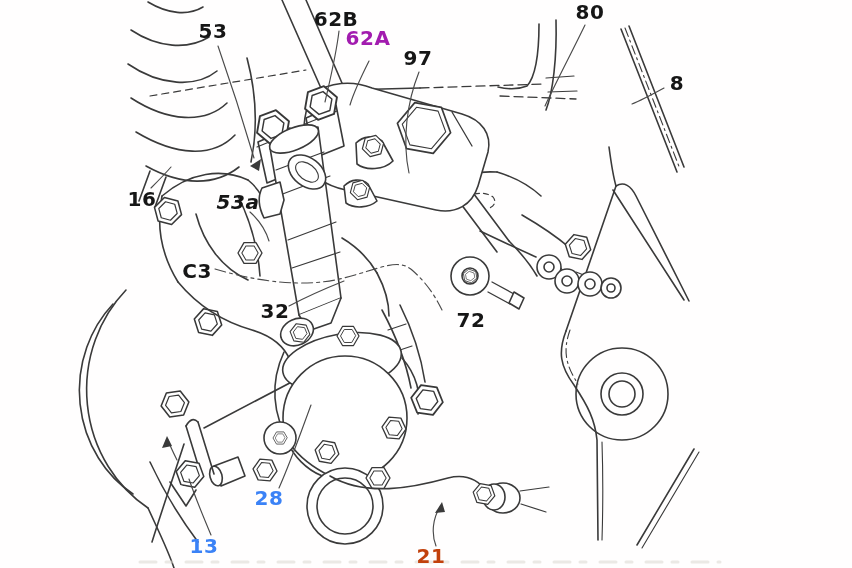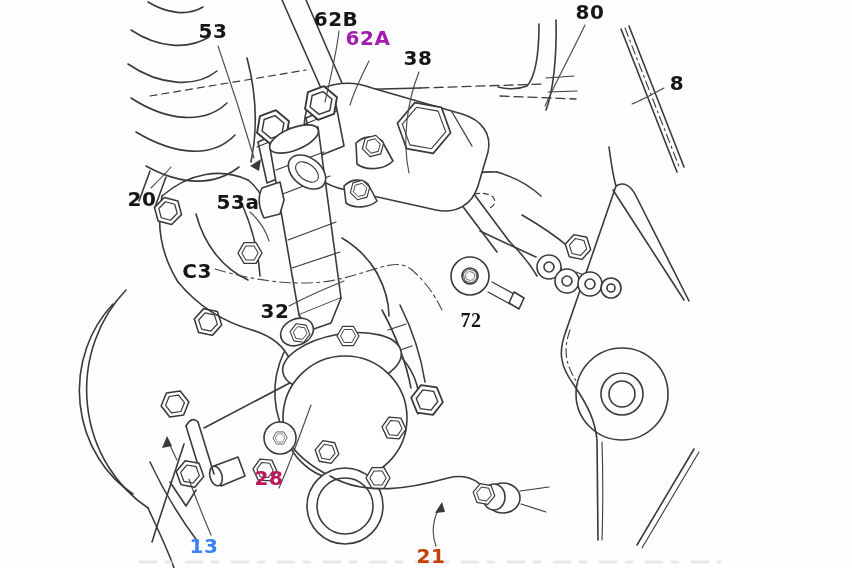--- a/index.html
+++ b/index.html
@@ -241,25 +241,25 @@
       <polygon points="442,502 435,513 445,512"></polygon>
     </g>
 
     <path d="M 140 562 L 720 562" stroke="#dbd7cf" stroke-width="3" stroke-dasharray="16 10 6 14" opacity="0.55"></path>
   </svg>
 
   <div class="labels">
       <span class="ref-label" style="left: 213px; top: 31px; color: rgb(22, 22, 22);">53</span>
       <span class="ref-label" style="left: 336px; top: 19px; color: rgb(22, 22, 22);">62B</span>
       <span class="ref-label" style="left: 368px; top: 38px; color: #a21caf;">62A</span>
-      <span class="ref-label" style="left: 418px; top: 58px; color: rgb(22, 22, 22);">38</span>
+      <span class="ref-label" style="left: 418px; top: 58px; color: rgb(22, 22, 22);">97</span>
       <span class="ref-label" style="left: 590px; top: 12px; color: rgb(22, 22, 22);">80</span>
       <span class="ref-label" style="left: 677px; top: 83px; color: rgb(22, 22, 22);">8</span>
-      <span class="ref-label" style="left: 142px; top: 199px; color: rgb(22, 22, 22);">20</span>
-      <span class="ref-label" style="left: 238px; top: 202px; color: rgb(22, 22, 22);">53a</span>
+      <span class="ref-label" style="left: 142px; top: 199px; color: rgb(22, 22, 22);">16</span>
+      <span class="ref-label" style="left: 238px; top: 202px; color: rgb(22, 22, 22); font-style: italic;">53a</span>
       <span class="ref-label" style="left: 197px; top: 271px; color: rgb(22, 22, 22);">C3</span>
       <span class="ref-label" style="left: 275px; top: 311px; color: rgb(22, 22, 22);">32</span>
-      <span class="ref-label" style="left: 471px; top: 320px; color: rgb(22, 22, 22); font-family: Liberation Serif, serif;">72</span>
-      <span class="ref-label" style="left: 269px; top: 478px; color: #be185d;">28</span>
+      <span class="ref-label" style="left: 471px; top: 320px; color: rgb(22, 22, 22);">72</span>
+      <span class="ref-label" style="left: 269px; top: 498px; color: #3b82f6;">28</span>
       <span class="ref-label" style="left: 204px; top: 546px; color: #3b82f6;">13</span>
       <span class="ref-label" style="left: 431px; top: 556px; color: #c2410c;">21</span>
     </div>
 </div>
 
 </body></html>

